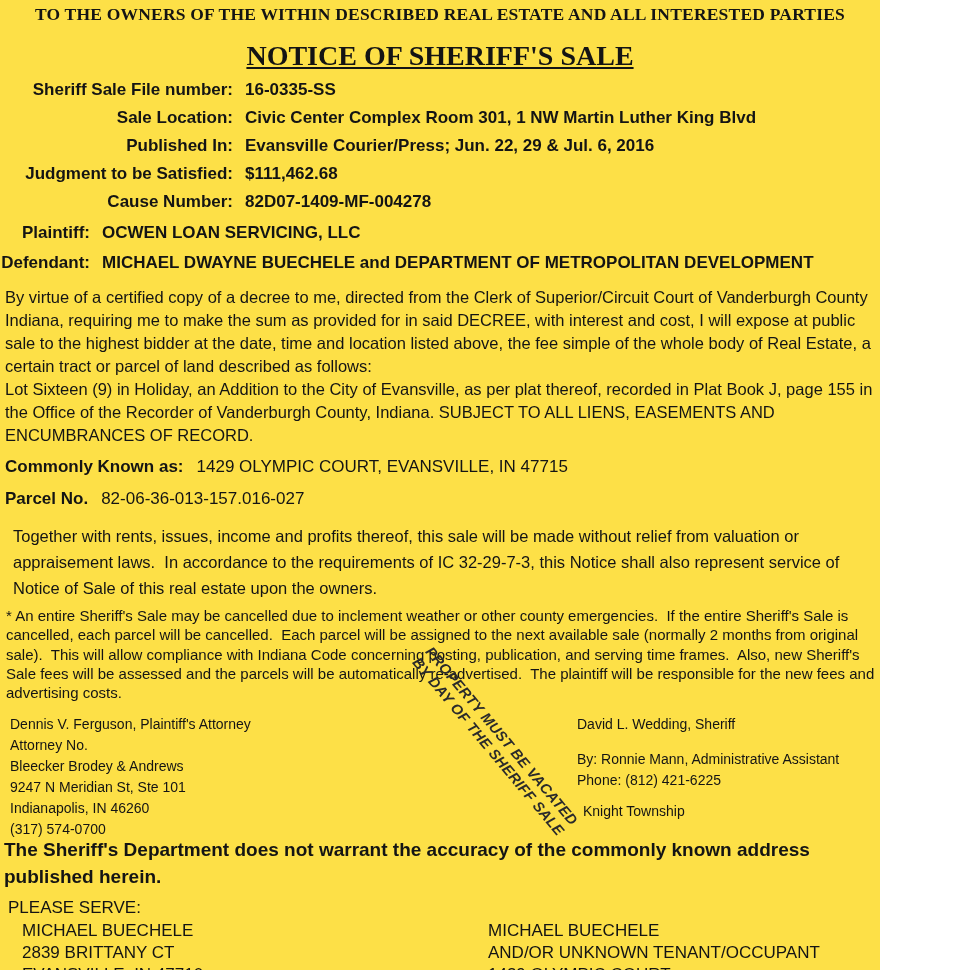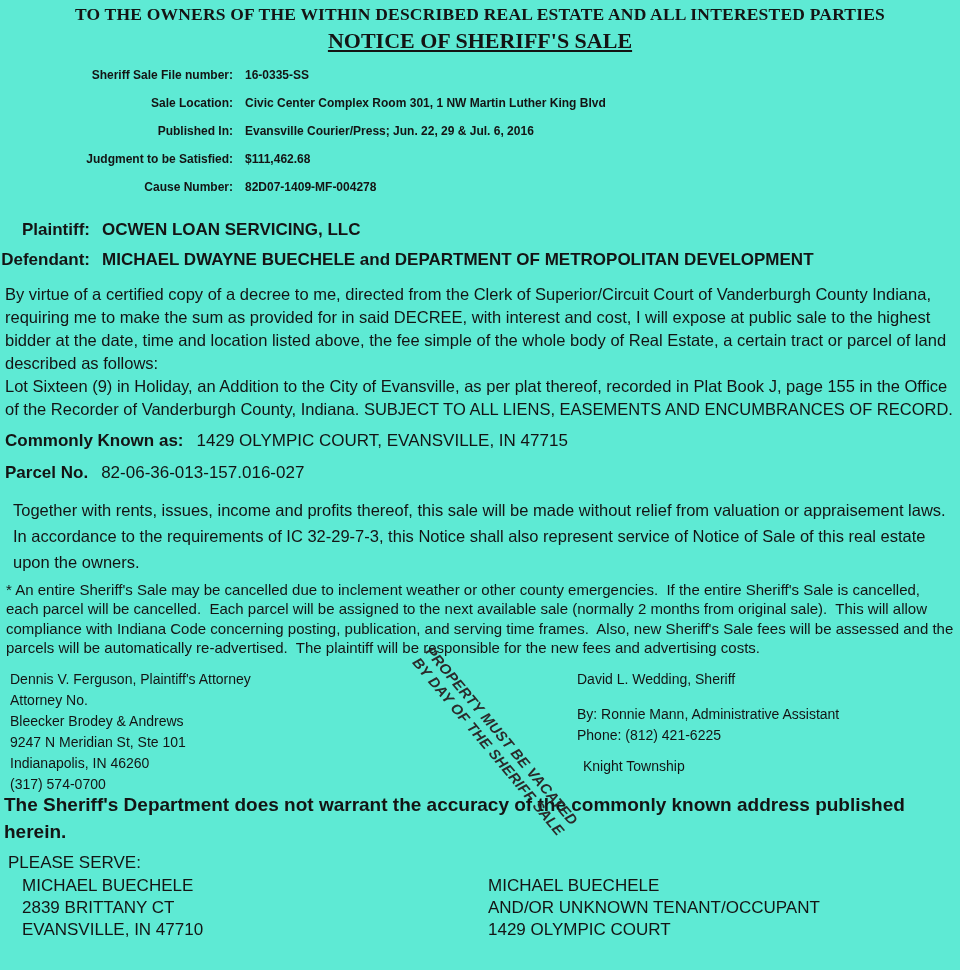--- a/index.html
+++ b/index.html
@@ -1,49 +1,49 @@
 <!DOCTYPE html>
 <html><head>
 <meta charset="utf-8">
 <style>
   html, body { margin: 0; padding: 0; background: #ffffff; }
   .page {
     position: relative;
-    width: 960px;
+    width: 880px;
     height: 970px;
-    background: #5eead4;
+    background: #fde047;
     color: #141414;
     font-family: "Liberation Sans", sans-serif;
     overflow: hidden;
     box-sizing: border-box;
   }
   .addressee {
     padding-top: 4px;
     text-align: center;
     font-family: "Liberation Serif", serif;
     font-weight: bold;
     font-size: 17.5px;
     line-height: 20px;
     letter-spacing: 0.2px;
   }
   .title {
-    margin: 1px 0 0 0;
+    margin: 16px 0 0 0;
     text-align: center;
     font-family: "Liberation Serif", serif;
     font-weight: bold;
-    font-size: 22px;
+    font-size: 28px;
     line-height: 32px;
     text-decoration: underline;
   }
   .fields { margin-top: 4px; }
-  .frow { display: flex; font-weight: bold; font-size: 12px; line-height: 28px; }
+  .frow { display: flex; font-weight: bold; font-size: 17px; line-height: 28px; }
   .flabel { width: 233px; text-align: right; flex: 0 0 233px; }
   .fvalue { padding-left: 12px; }
   .party-row { display: flex; font-weight: bold; font-size: 17px; }
-  .party-row.plaintiff { line-height: 30px; margin-top: 14px; }
+  .party-row.plaintiff { line-height: 30px; margin-top: 2px; }
   .party-row.defendant { line-height: 30px; }
   .plabel { width: 90px; text-align: right; flex: 0 0 90px; }
   .pvalue { padding-left: 12px; }
   .para {
     margin: 8px 4px 0 5px;
     font-size: 16.5px;
     line-height: 23px;
     white-space: pre-wrap;
   }
   .para.legal { margin-top: 0; }

